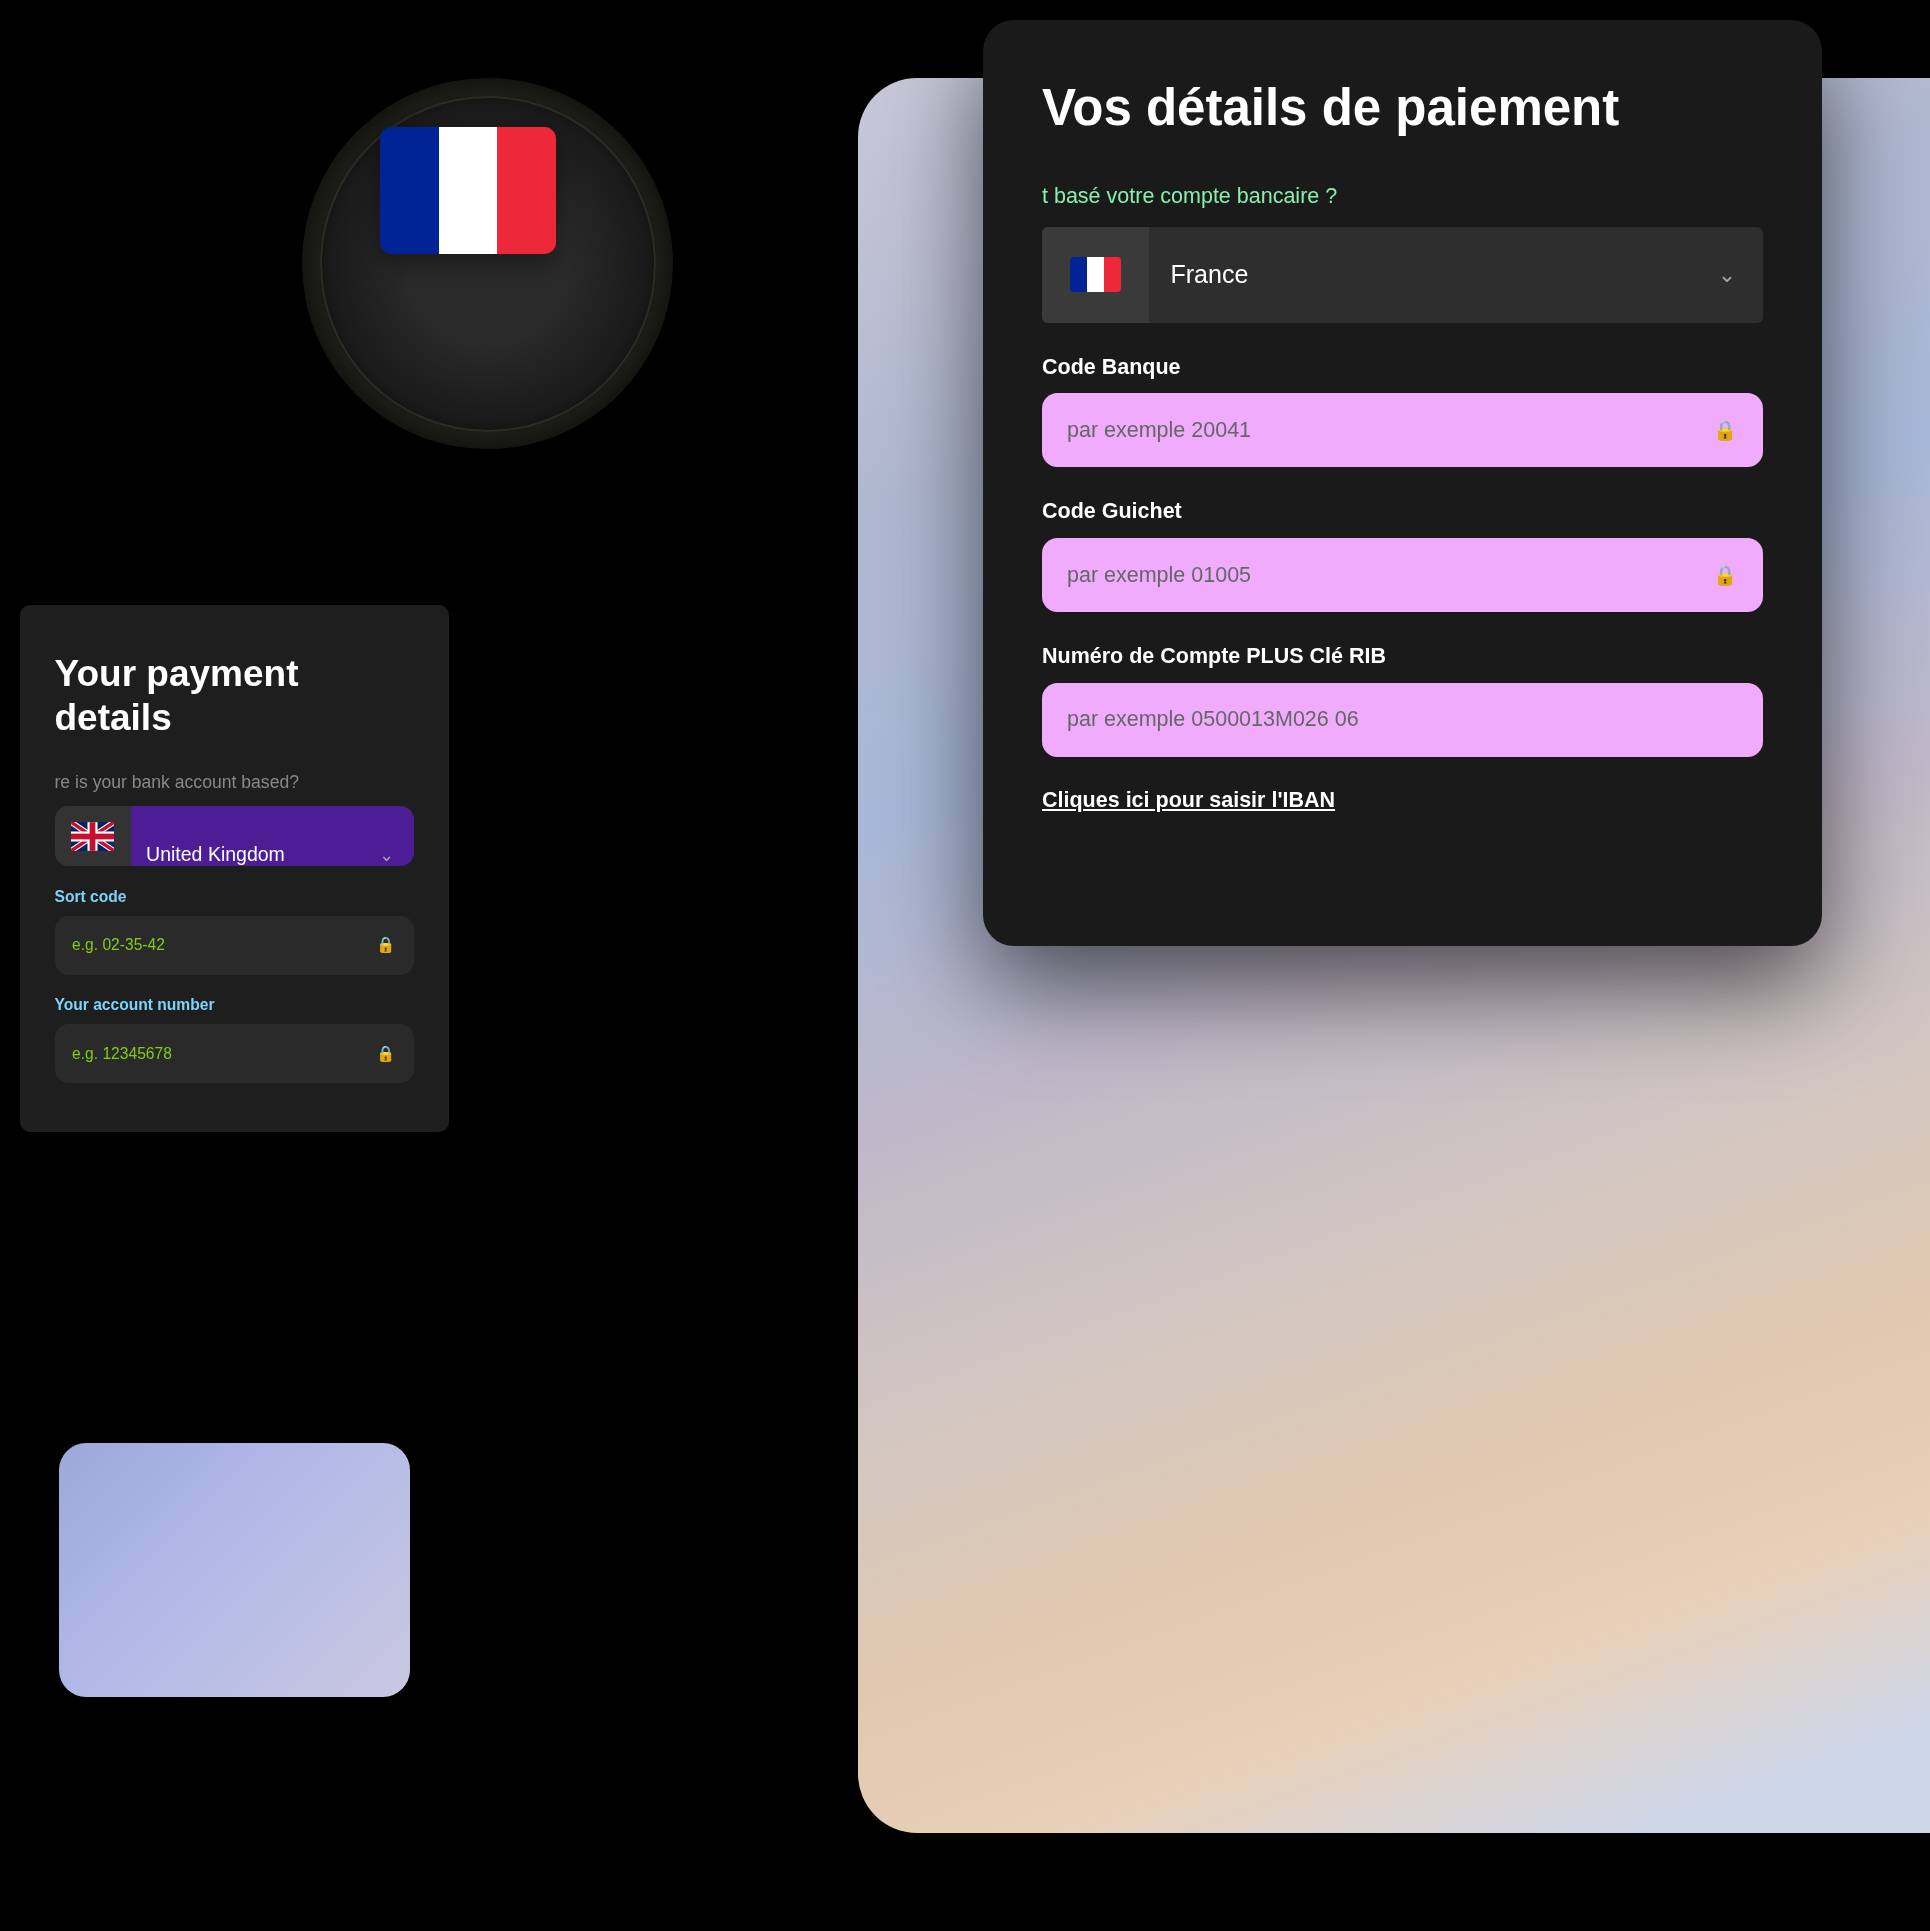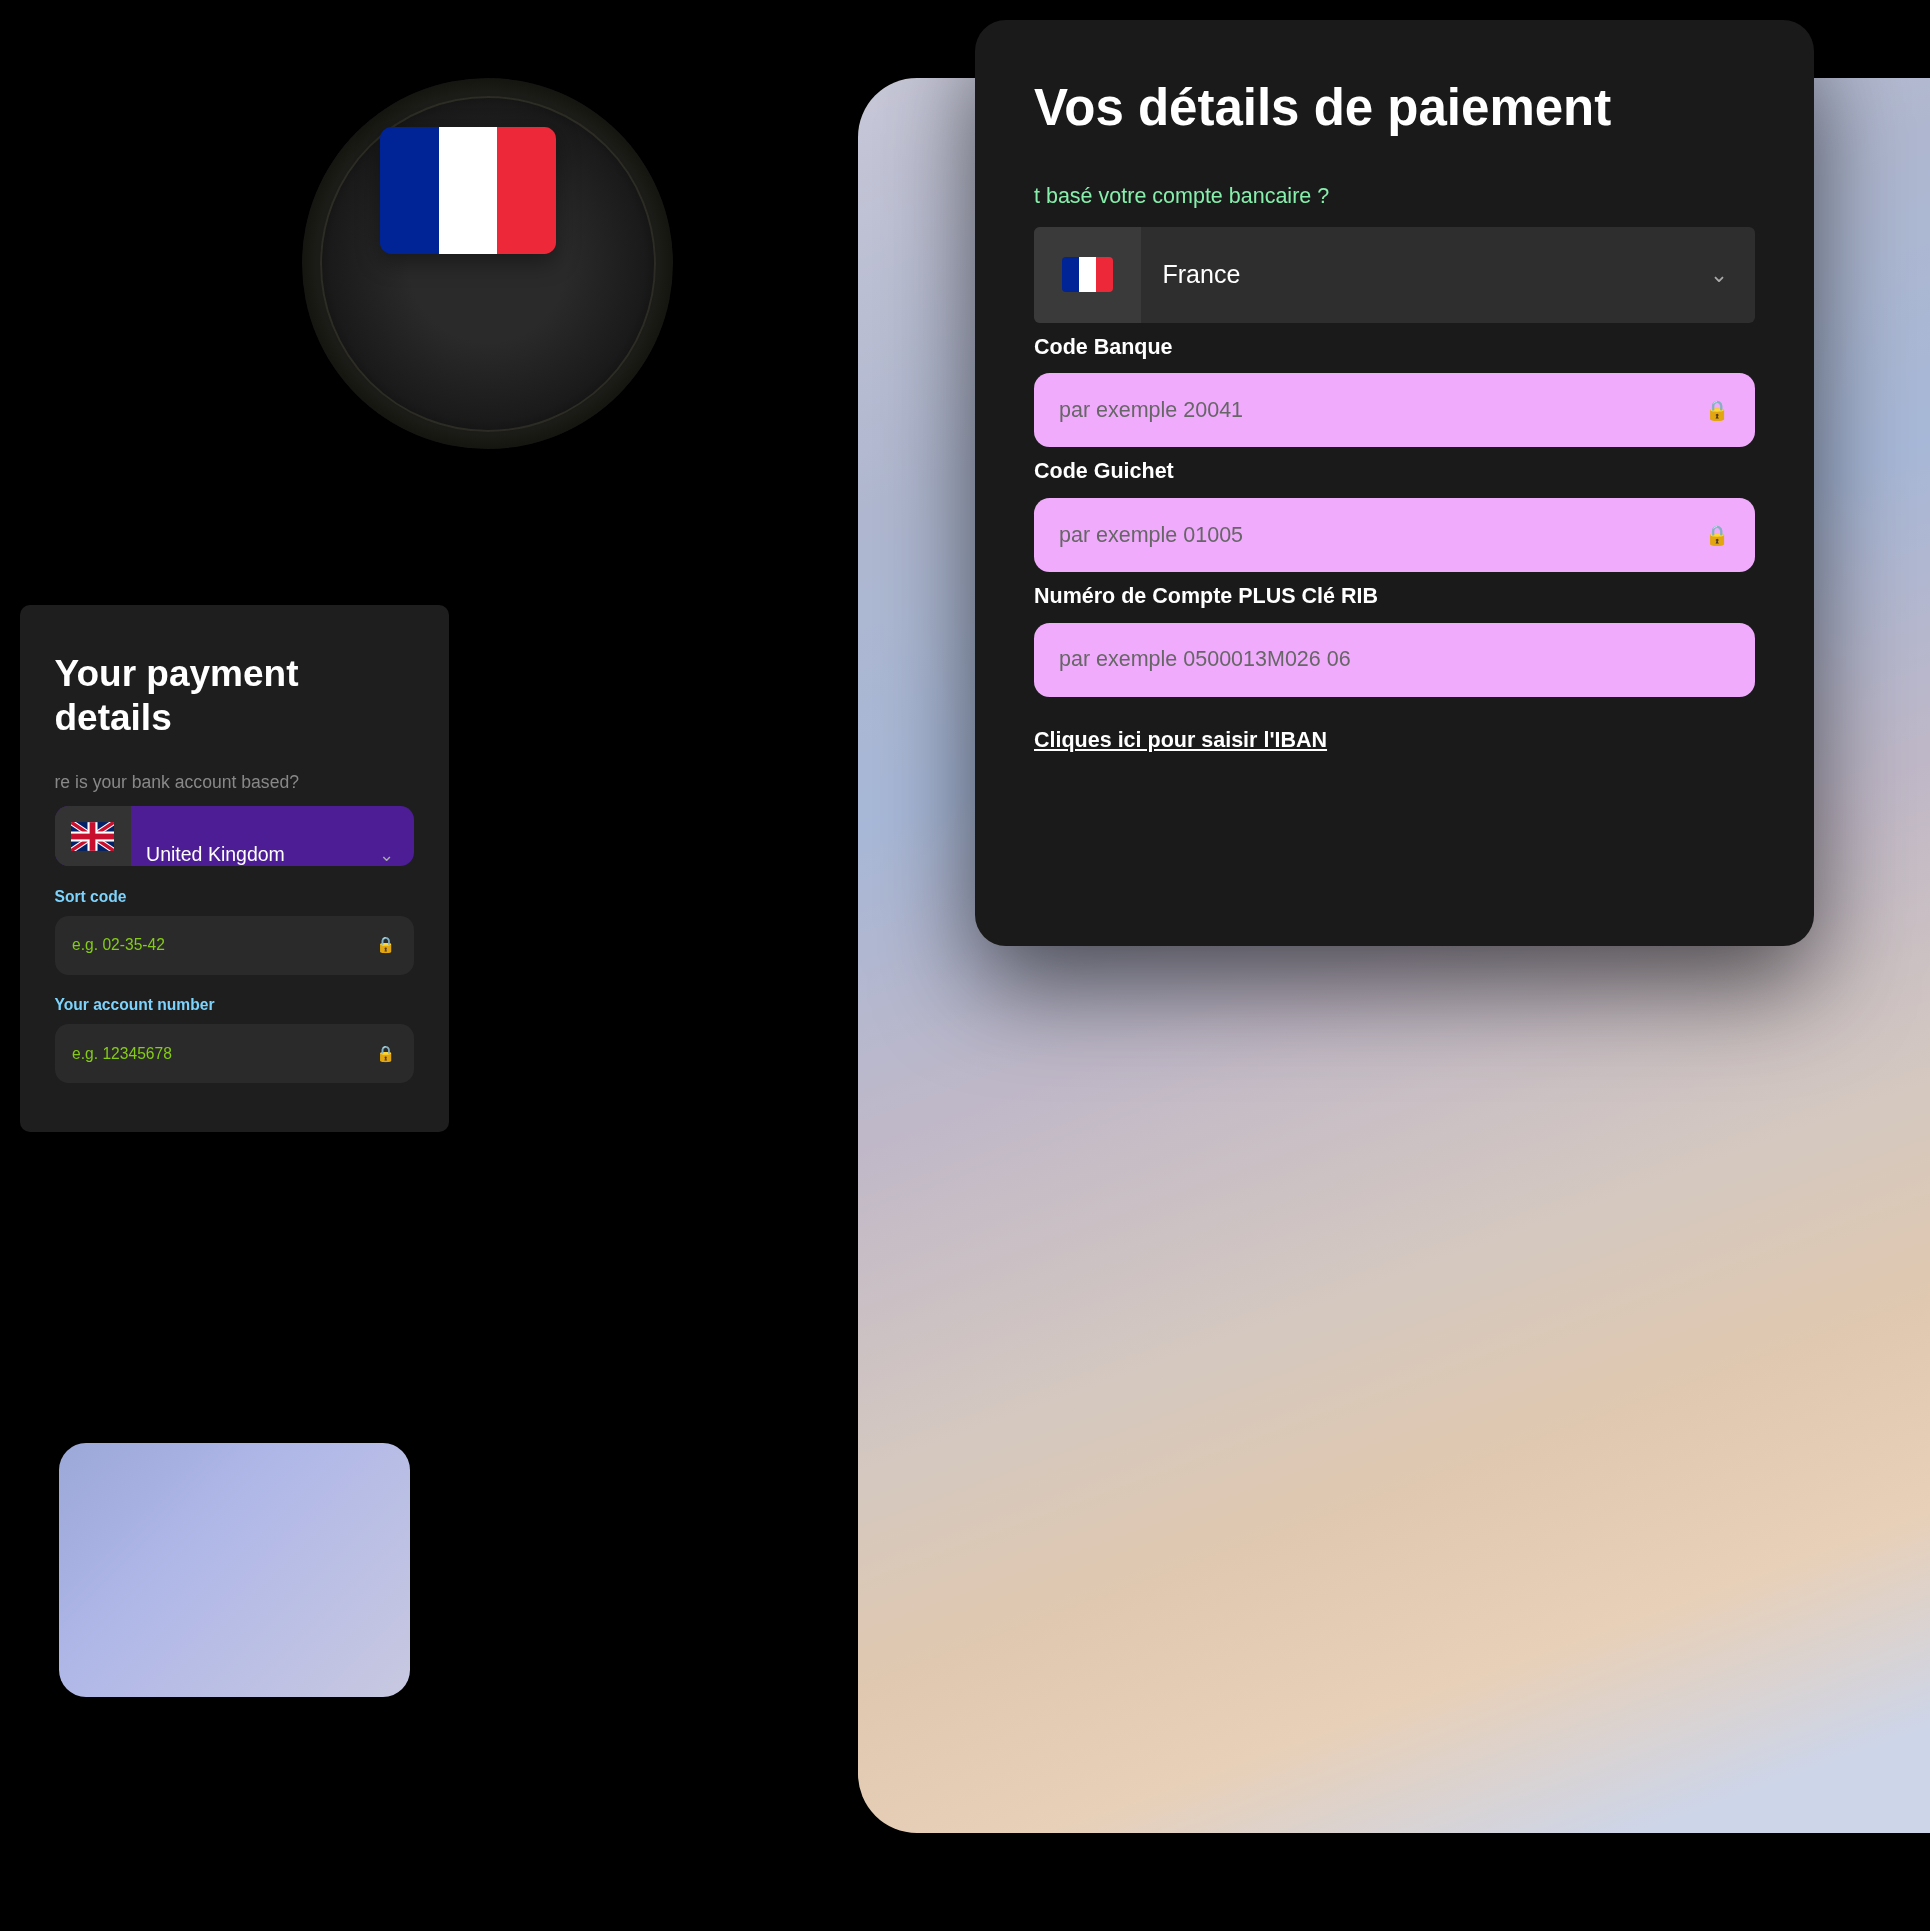--- a/index.html
+++ b/index.html
@@ -21,21 +21,21 @@
       width: 1073px;
       height: 1755px;
       background: linear-gradient(160deg, #c8c8d8 0%, #b0b8d0 20%, #a8b8d8 35%, #c0b8c8 50%, #d4c8c0 65%, #e0c8b0 75%, #e8d0b8 85%, #cdd5e8 95%);
       border-radius: 59px 0 0 59px;
       z-index: 1;
     }
 
     
     .card-french {
       position: absolute;
-      right: 117px;
+      right: 109px;
       top: 19.5px;
       width: 839px;
       min-height: 926px;
       background: #1a1a1a;
       border-radius: 31px;
       padding: 59px 59px 68px 59px;
       z-index: 10;
       box-shadow: 0 39px 98px rgba(0,0,0,0.6);
     }
 
@@ -136,21 +136,21 @@
       color: #888;
       margin-bottom: 13.7px;
     }
 
     
     .field-label {
       font-size: 21.5px;
       font-weight: 700;
       color: #ffffff;
       margin-bottom: 13.7px;
-      margin-top: 12px;
+      margin-top: 32px;
     }
 
     .field-label-sm {
       font-size: 15.6px;
       font-weight: 700;
       color: #7dd3fc;
       margin-bottom: 9.8px;
       margin-top: 21.5px;
     }
 

